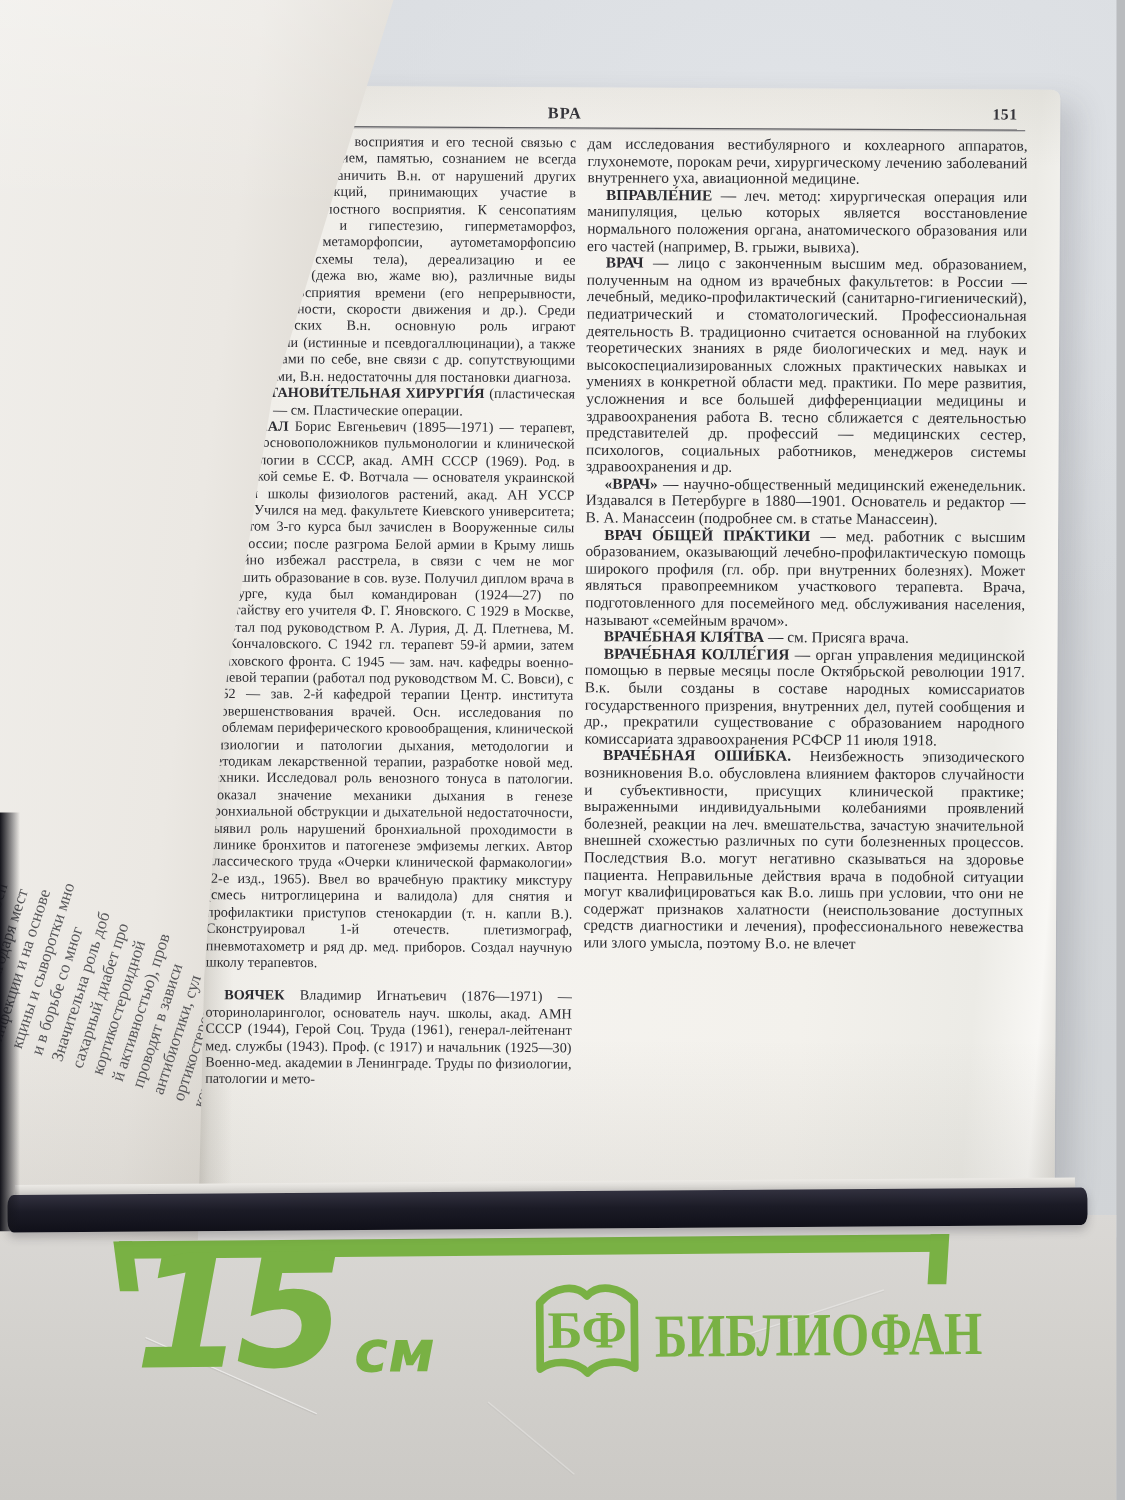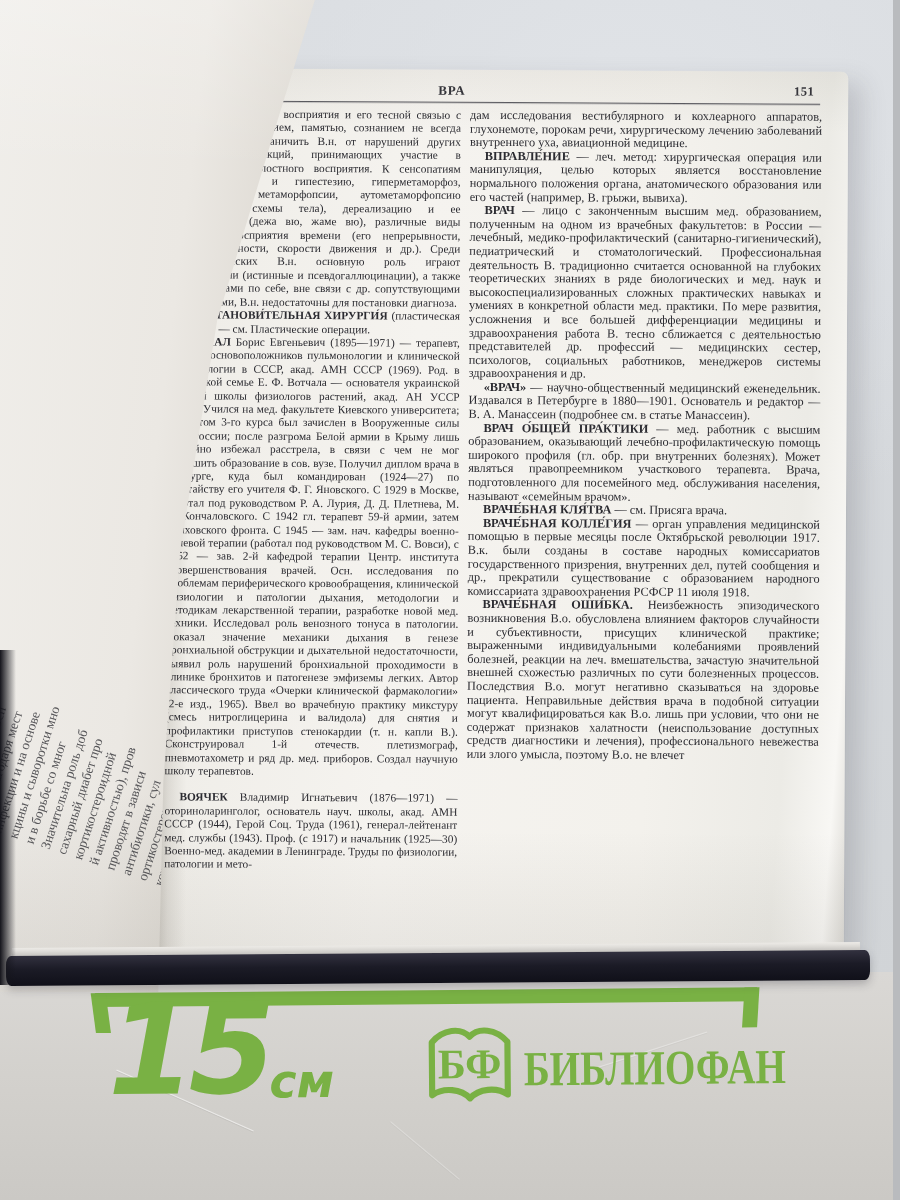--- a/index.html
+++ b/index.html
@@ -65,21 +65,21 @@
   
   .print{position:absolute;left:0;top:984px;width:900px;height:216px;z-index:3;transform:rotate(-.5deg);}
   .ruler-bar{position:absolute;left:96px;top:6px;width:662px;height:14px;background:var(--print_green);}
   .ruler-foot{position:absolute;top:6px;width:15px;height:40px;background:var(--print_green);}
   .ruler-foot.fl{left:94px;transform:skewX(7deg);}
   .ruler-foot.fr{left:744px;transform:skewX(-4deg);}
   .ruler-label{position:absolute;left:108px;top:14px;display:flex;align-items:flex-end;color:var(--print_green);}
   .r15{font-family:"DejaVu Sans","Liberation Sans",sans-serif;font-weight:bold;font-style:italic;
        font-size:126px;line-height:100px;letter-spacing:-7px;}
   .rcm{font-family:"DejaVu Sans","Liberation Sans",sans-serif;font-weight:bold;font-style:italic;
-       font-size:46px;line-height:40px;margin-left:0;margin-bottom:-2px;}
+       font-size:46px;line-height:40px;margin-left:14px;margin-bottom:-2px;}
   .logo{position:absolute;left:426px;top:38px;display:flex;align-items:center;gap:10px;color:var(--print_green);}
   .book-icon{display:block;}
   .brand{font-family:"Liberation Serif","DejaVu Serif",serif;font-weight:bold;font-size:49px;
          transform:scaleX(.8);transform-origin:left center;letter-spacing:0px;white-space:nowrap;}
 </style>
 </head>
 <body>
 
 <div class="scene">
 

